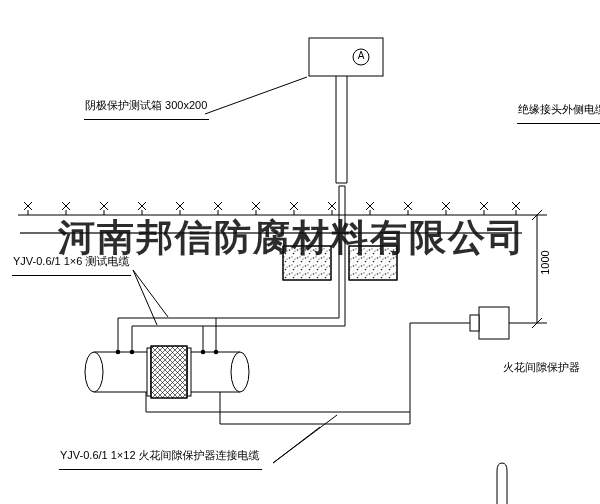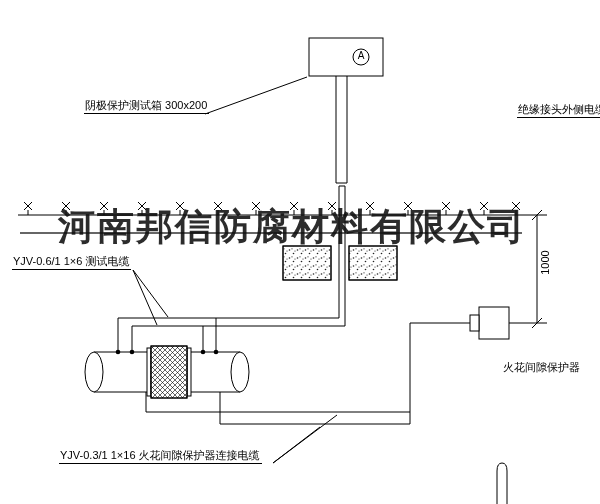--- a/index.html
+++ b/index.html
@@ -2,23 +2,23 @@
 <html><head>
 <meta charset="utf-8">
 <style>
   html,body{margin:0;padding:0;}
   body{
     width:600px;height:504px;position:relative;background:#ffffff;overflow:hidden;
     font-family:"Liberation Sans","DejaVu Sans",sans-serif;
   }
   svg{position:absolute;left:0;top:0;}
   .lbl{position:absolute;font-size:11px;color:#000;white-space:nowrap;line-height:1.25;}
-  .underline{border-bottom:1px solid #000;padding:0 2px 0 1px;}
+  .underline{border-bottom:1px solid #000;padding:0 2px 6px 1px;}
   .watermark{
-    position:absolute;left:58px;top:202px;font-size:37px;font-weight:bold;letter-spacing:2px;
+    position:absolute;left:58px;top:213px;font-size:37px;font-weight:bold;letter-spacing:2px;
     color:rgba(15,15,15,0.88);white-space:nowrap;
     font-family:"DejaVu Serif","Liberation Serif",serif;
   }
   .ammeter{position:absolute;left:353px;top:50px;width:16px;text-align:center;font-size:10px;color:#000;}
   .dim{
     position:absolute;left:526px;top:256px;width:38px;height:13px;text-align:center;font-size:11px;color:#000;
     transform:rotate(-90deg);
   }
 </style>
 </head>
@@ -144,19 +144,19 @@
 </svg>
 
 <div class="lbl underline" style="left:84px;top:99px;">阴极保护测试箱 300x200</div>
 
 <div class="lbl underline" style="left:517px;top:103px;">绝缘接头外侧电缆</div>
 
 <div class="lbl underline" style="left:12px;top:255px;">YJV-0.6/1 1×6  测试电缆</div>
 
 <div class="lbl" style="left:503px;top:361px;">火花间隙保护器</div>
 
-<div class="lbl underline" style="left:59px;top:449px;">YJV-0.3/1 1×16  火花间隙保护器连接电缆</div>
+<div class="lbl underline" style="left:59px;top:449px;">YJV-0.6/1 1×12  火花间隙保护器连接电缆</div>
 
 <div class="dim">1000</div>
 
 <div class="ammeter">A</div>
 
 <div class="watermark">河南邦信防腐材料有限公司</div>
 
 </body></html>

